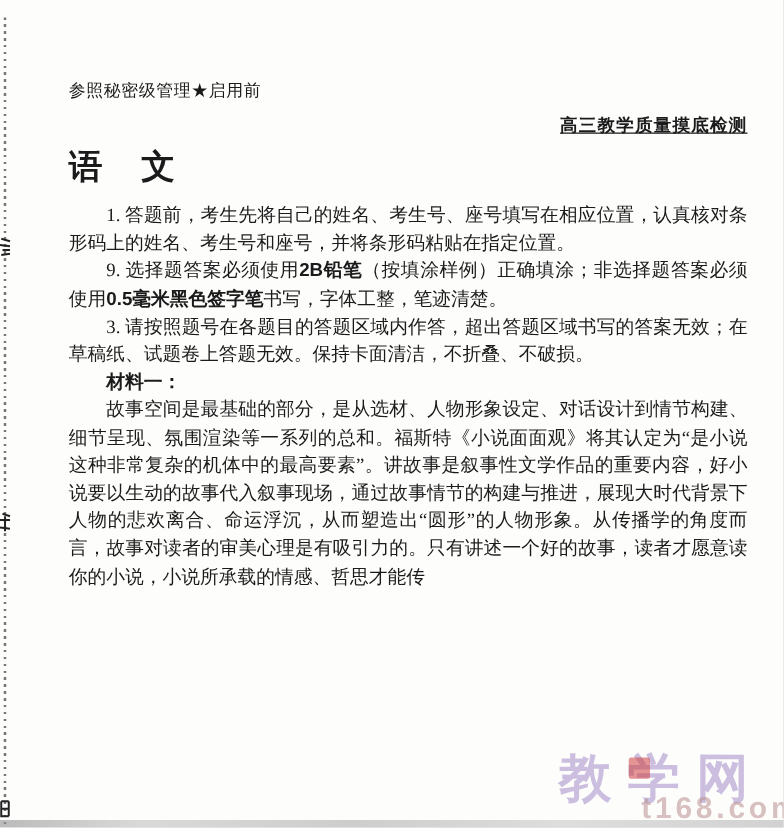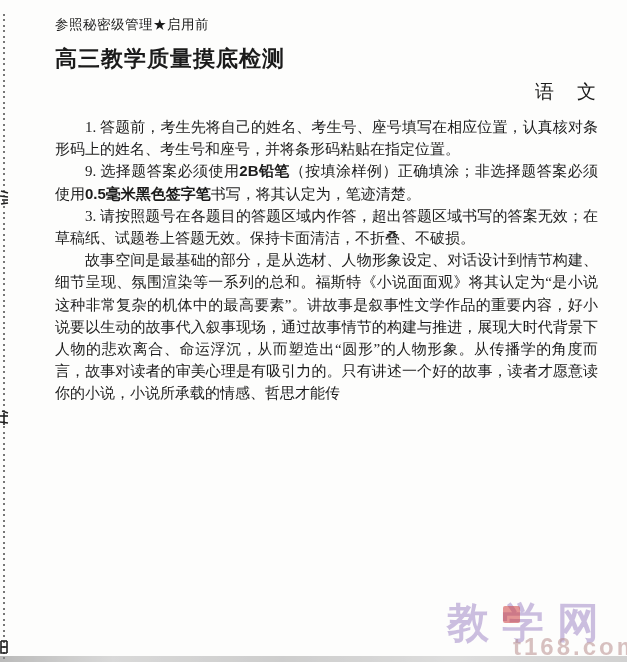--- a/index.html
+++ b/index.html
@@ -27,30 +27,31 @@
   
   .bottom-edge{
     position:absolute;left:0;right:0;bottom:0;height:6px;
     background:linear-gradient(to right,#8f8f8f,#c2c2c2 18%,#aeaeae 45%,#c9c9c9 72%,#b5b5b5);
     opacity:.6;filter:blur(.4px);
   }
   .content{position:absolute;left:55px;top:16px;width:543px;}
   .classification{
     font-size:13.5px;letter-spacing:.5px;
     font-family:Liberation Serif, serif;
+    margin-top:48px;
   }
   .exam-title{
-    margin:10px 0 0 0;text-align:left;
+    margin:10px 0 0 0;text-align:right;
     font-family:"Liberation Sans",sans-serif;
-    font-size:22px;font-weight:bold;letter-spacing:1px;
+    font-size:14px;font-weight:bold;letter-spacing:1px;text-decoration:underline;
   }
   .subject-title{
-    margin:5px 0 0 0;text-align:right;
+    margin:5px 0 0 0;text-align:left;
     font-family:"Liberation Sans",sans-serif;
-    font-size:19px;font-weight:normal;letter-spacing:2px;
+    font-size:27px;font-weight:bold;letter-spacing:2px;
   }
   .body-text{
     margin-top:11px;
     font-size:15px;line-height:22.2px;
     text-align:justify;
   }
   .body-text p{margin:0;}
   .heading-sans{font-family:"Liberation Sans",sans-serif;font-weight:bold;}
   .indent{text-indent:2em;}
   .notice-item b{font-family:"Liberation Sans",sans-serif;font-weight:bold;margin-top:36px;}
@@ -116,26 +117,27 @@
     <div class="classification">参照秘密级管理★启用前</div>
 
     <h1 class="exam-title">高三教学质量摸底检测</h1>
 
     <h2 class="subject-title">语　文</h2>
 
     <div class="body-text">
 
 
       <p class="indent notice-item"><span>1. 答题前，考生先将自己的姓名、考生号、座号填写在相应位置，认真核对条形码上的姓名、考生号和座号，并将条形码粘贴在指定位置。</span></p>
-      <p class="indent notice-item"><span>9. 选择题答案必须使用</span><b>2B铅笔</b><span>（按填涂样例）正确填涂；非选择题答案必须使用</span><b>0.5毫米黑色签字笔</b><span>书写，将其认定为，笔迹清楚。</span></p>
+      <p class="indent notice-item"><span>9. 选择题答案必须使用</span><b>2B铅笔</b><span>（按填涂样例）正确填涂；非选择题答案必须使用</span><b>0.5毫米黑色签字笔</b><span>书写，字体工整，笔迹清楚。</span></p>
       <p class="indent notice-item"><span>3. 请按照题号在各题目的答题区域内作答，超出答题区域书写的答案无效；在草稿纸、试题卷上答题无效。保持卡面清洁，不折叠、不破损。</span></p>
 
 
 
 
+      <p class="heading-sans indent">材料一：</p>
 
 
       <p class="indent">故事空间是最基础的部分，是从选材、人物形象设定、对话设计到情节构建、细节呈现、氛围渲染等一系列的总和。福斯特《小说面面观》将其认定为“是小说这种非常复杂的机体中的最高要素”。讲故事是叙事性文学作品的重要内容，好小说要以生动的故事代入叙事现场，通过故事情节的构建与推进，展现大时代背景下人物的悲欢离合、命运浮沉，从而塑造出“圆形”的人物形象。从传播学的角度而言，故事对读者的审美心理是有吸引力的。只有讲述一个好的故事，读者才愿意读你的小说，小说所承载的情感、哲思才能传</p>
 
     </div>
   </div>
 
   <div class="watermark">
     <div class="wm-name">教学网</div>
     <div class="wm-seal"></div>

